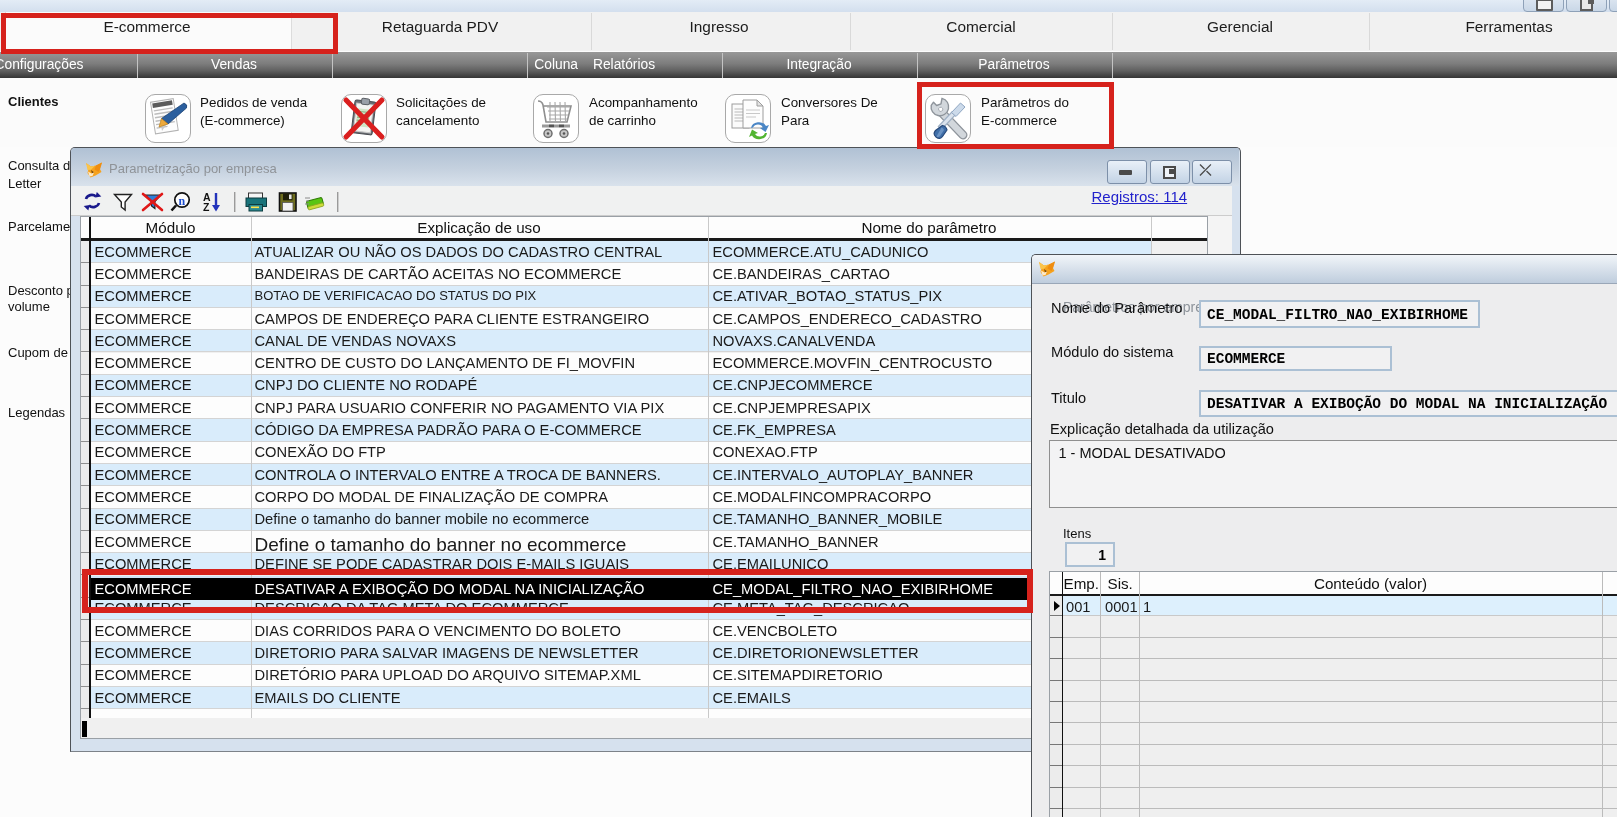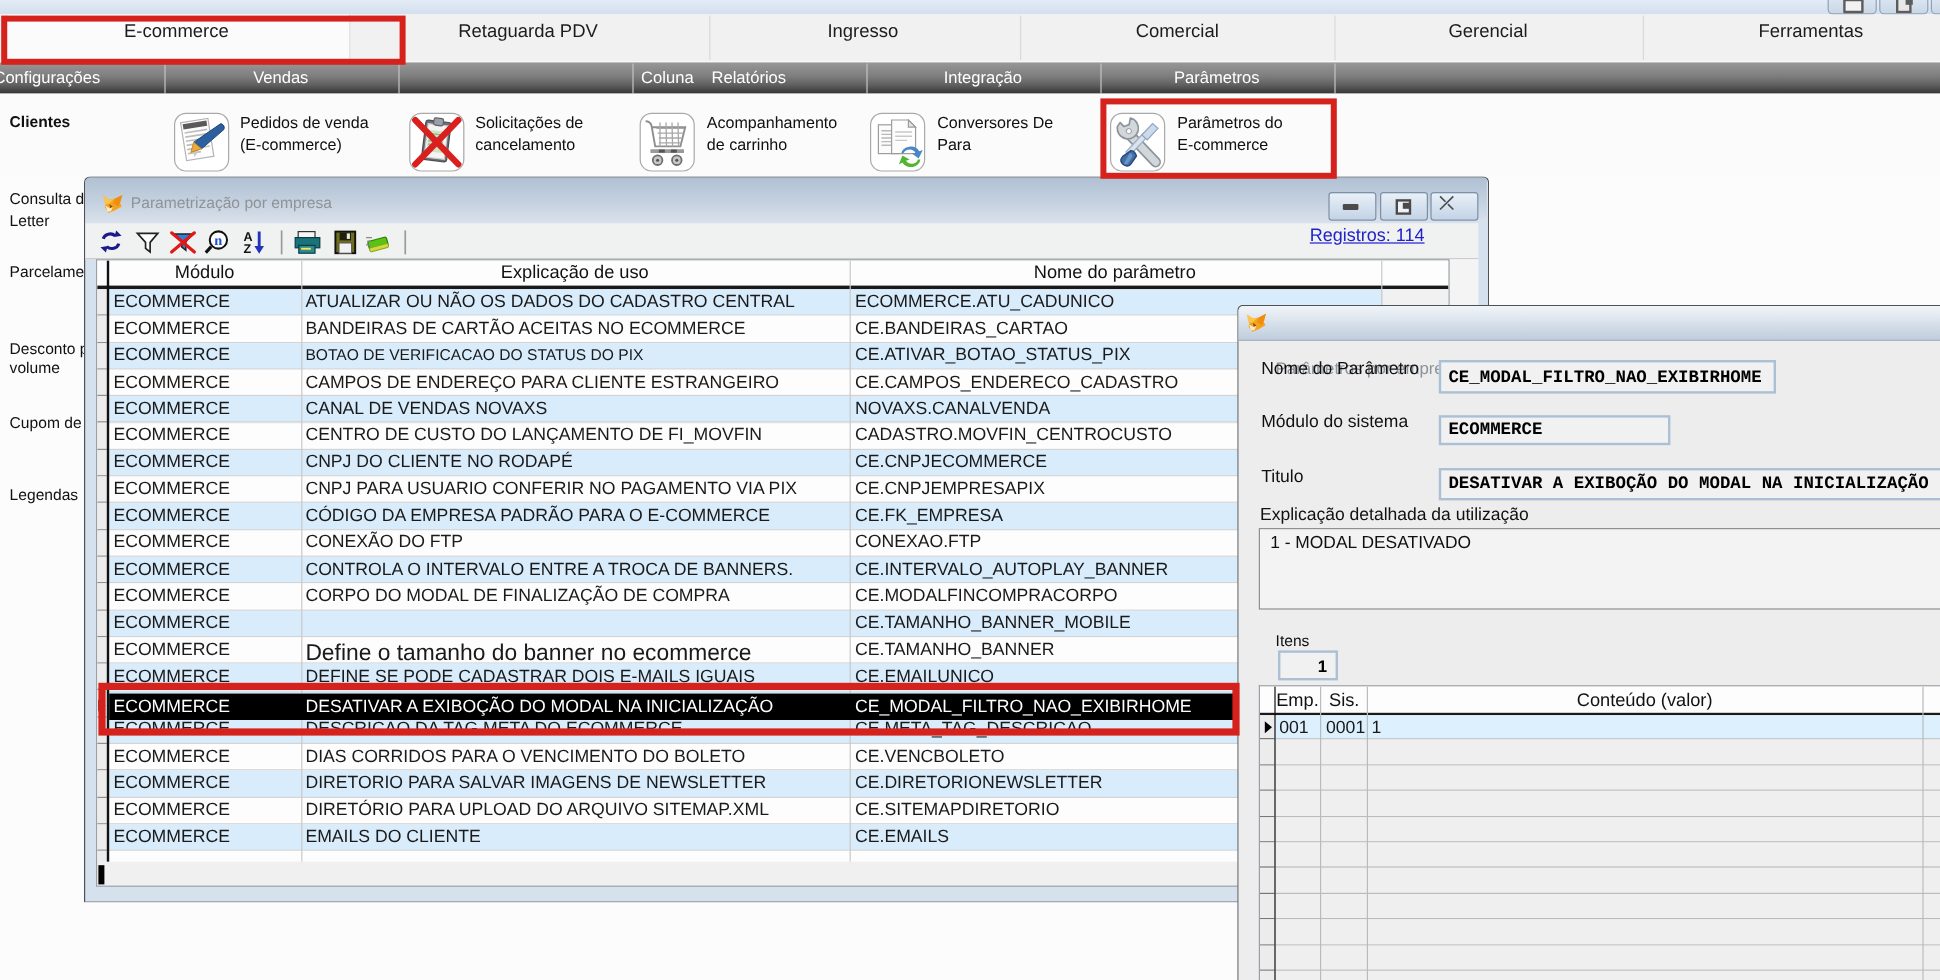--- a/index.html
+++ b/index.html
@@ -233,21 +233,21 @@
 <div class="a txt" style="left:632px;top:94.0px;font-size:14.7px;color:#1a1a1a;">CE.CAMPOS_ENDERECO_CADASTRO</div>
 <div class="a" style="left:0;top:91.4px;width:8.5px;height:22.3px;background:#ececec;border-bottom:1px solid #8f8f8f;box-sizing:border-box;"></div>
 <div class="a" style="left:10px;top:113.7px;width:1116.5px;height:22.3px;background:#d9ecfb;border-bottom:1px solid #d4d4d4;box-sizing:border-box;"></div>
 <div class="a txt" style="left:14px;top:116.3px;font-size:14.7px;color:#1a1a1a;">ECOMMERCE</div>
 <div class="a txt" style="left:174px;top:116.3px;font-size:14.7px;color:#1a1a1a;">CANAL DE VENDAS NOVAXS</div>
 <div class="a txt" style="left:632px;top:116.3px;font-size:14.7px;color:#1a1a1a;">NOVAXS.CANALVENDA</div>
 <div class="a" style="left:0;top:113.7px;width:8.5px;height:22.3px;background:#ececec;border-bottom:1px solid #8f8f8f;box-sizing:border-box;"></div>
 <div class="a" style="left:10px;top:136.0px;width:1116.5px;height:22.3px;background:#fdfdfd;border-bottom:1px solid #d4d4d4;box-sizing:border-box;"></div>
 <div class="a txt" style="left:14px;top:138.6px;font-size:14.7px;color:#1a1a1a;">ECOMMERCE</div>
 <div class="a txt" style="left:174px;top:138.6px;font-size:14.7px;color:#1a1a1a;">CENTRO DE CUSTO DO LANÇAMENTO DE FI_MOVFIN</div>
-<div class="a txt" style="left:632px;top:138.6px;font-size:14.7px;color:#1a1a1a;">CADASTRO.MOVFIN_CENTROCUSTO</div>
+<div class="a txt" style="left:632px;top:138.6px;font-size:14.7px;color:#1a1a1a;">ECOMMERCE.MOVFIN_CENTROCUSTO</div>
 <div class="a" style="left:0;top:136.0px;width:8.5px;height:22.3px;background:#ececec;border-bottom:1px solid #8f8f8f;box-sizing:border-box;"></div>
 <div class="a" style="left:10px;top:158.3px;width:1116.5px;height:22.3px;background:#d9ecfb;border-bottom:1px solid #d4d4d4;box-sizing:border-box;"></div>
 <div class="a txt" style="left:14px;top:160.9px;font-size:14.7px;color:#1a1a1a;">ECOMMERCE</div>
 <div class="a txt" style="left:174px;top:160.9px;font-size:14.7px;color:#1a1a1a;">CNPJ DO CLIENTE NO RODAPÉ</div>
 <div class="a txt" style="left:632px;top:160.9px;font-size:14.7px;color:#1a1a1a;">CE.CNPJECOMMERCE</div>
 <div class="a" style="left:0;top:158.3px;width:8.5px;height:22.3px;background:#ececec;border-bottom:1px solid #8f8f8f;box-sizing:border-box;"></div>
 <div class="a" style="left:10px;top:180.6px;width:1116.5px;height:22.3px;background:#fdfdfd;border-bottom:1px solid #d4d4d4;box-sizing:border-box;"></div>
 <div class="a txt" style="left:14px;top:183.2px;font-size:14.7px;color:#1a1a1a;">ECOMMERCE</div>
 <div class="a txt" style="left:174px;top:183.2px;font-size:14.7px;color:#1a1a1a;">CNPJ PARA USUARIO CONFERIR NO PAGAMENTO VIA PIX</div>
 <div class="a txt" style="left:632px;top:183.2px;font-size:14.7px;color:#1a1a1a;">CE.CNPJEMPRESAPIX</div>
@@ -267,20 +267,21 @@
 <div class="a txt" style="left:174px;top:250.1px;font-size:14.7px;color:#1a1a1a;">CONTROLA O INTERVALO ENTRE A TROCA DE BANNERS.</div>
 <div class="a txt" style="left:632px;top:250.1px;font-size:14.7px;color:#1a1a1a;">CE.INTERVALO_AUTOPLAY_BANNER</div>
 <div class="a" style="left:0;top:247.5px;width:8.5px;height:22.3px;background:#ececec;border-bottom:1px solid #8f8f8f;box-sizing:border-box;"></div>
 <div class="a" style="left:10px;top:269.8px;width:1116.5px;height:22.3px;background:#fdfdfd;border-bottom:1px solid #d4d4d4;box-sizing:border-box;"></div>
 <div class="a txt" style="left:14px;top:272.4px;font-size:14.7px;color:#1a1a1a;">ECOMMERCE</div>
 <div class="a txt" style="left:174px;top:272.4px;font-size:14.7px;color:#1a1a1a;">CORPO DO MODAL DE FINALIZAÇÃO DE COMPRA</div>
 <div class="a txt" style="left:632px;top:272.4px;font-size:14.7px;color:#1a1a1a;">CE.MODALFINCOMPRACORPO</div>
 <div class="a" style="left:0;top:269.8px;width:8.5px;height:22.3px;background:#ececec;border-bottom:1px solid #8f8f8f;box-sizing:border-box;"></div>
 <div class="a" style="left:10px;top:292.1px;width:1116.5px;height:22.3px;background:#d9ecfb;border-bottom:1px solid #d4d4d4;box-sizing:border-box;"></div>
 <div class="a txt" style="left:14px;top:294.7px;font-size:14.7px;color:#1a1a1a;">ECOMMERCE</div>
+<div class="a txt" style="left:174px;top:294.7px;font-size:14.7px;color:#1a1a1a;">Define o tamanho do banner mobile no ecommerce</div>
 <div class="a txt" style="left:632px;top:294.7px;font-size:14.7px;color:#1a1a1a;">CE.TAMANHO_BANNER_MOBILE</div>
 <div class="a" style="left:0;top:292.1px;width:8.5px;height:22.3px;background:#ececec;border-bottom:1px solid #8f8f8f;box-sizing:border-box;"></div>
 <div class="a" style="left:10px;top:314.4px;width:1116.5px;height:22.3px;background:#fdfdfd;border-bottom:1px solid #d4d4d4;box-sizing:border-box;"></div>
 <div class="a txt" style="left:14px;top:317.0px;font-size:14.7px;color:#1a1a1a;">ECOMMERCE</div>
 <div class="a txt" style="left:174px;top:317.0px;font-size:19px;color:#1a1a1a;">Define o tamanho do banner no ecommerce</div>
 <div class="a txt" style="left:632px;top:317.0px;font-size:14.7px;color:#1a1a1a;">CE.TAMANHO_BANNER</div>
 <div class="a" style="left:0;top:314.4px;width:8.5px;height:22.3px;background:#ececec;border-bottom:1px solid #8f8f8f;box-sizing:border-box;"></div>
 <div class="a" style="left:10px;top:336.7px;width:1116.5px;height:22.3px;background:#d9ecfb;border-bottom:1px solid #d4d4d4;box-sizing:border-box;"></div>
 <div class="a txt" style="left:14px;top:339.3px;font-size:14.7px;color:#1a1a1a;">ECOMMERCE</div>
 <div class="a txt" style="left:174px;top:339.3px;font-size:14.7px;color:#1a1a1a;">DEFINE SE PODE CADASTRAR DOIS E-MAILS IGUAIS</div>

